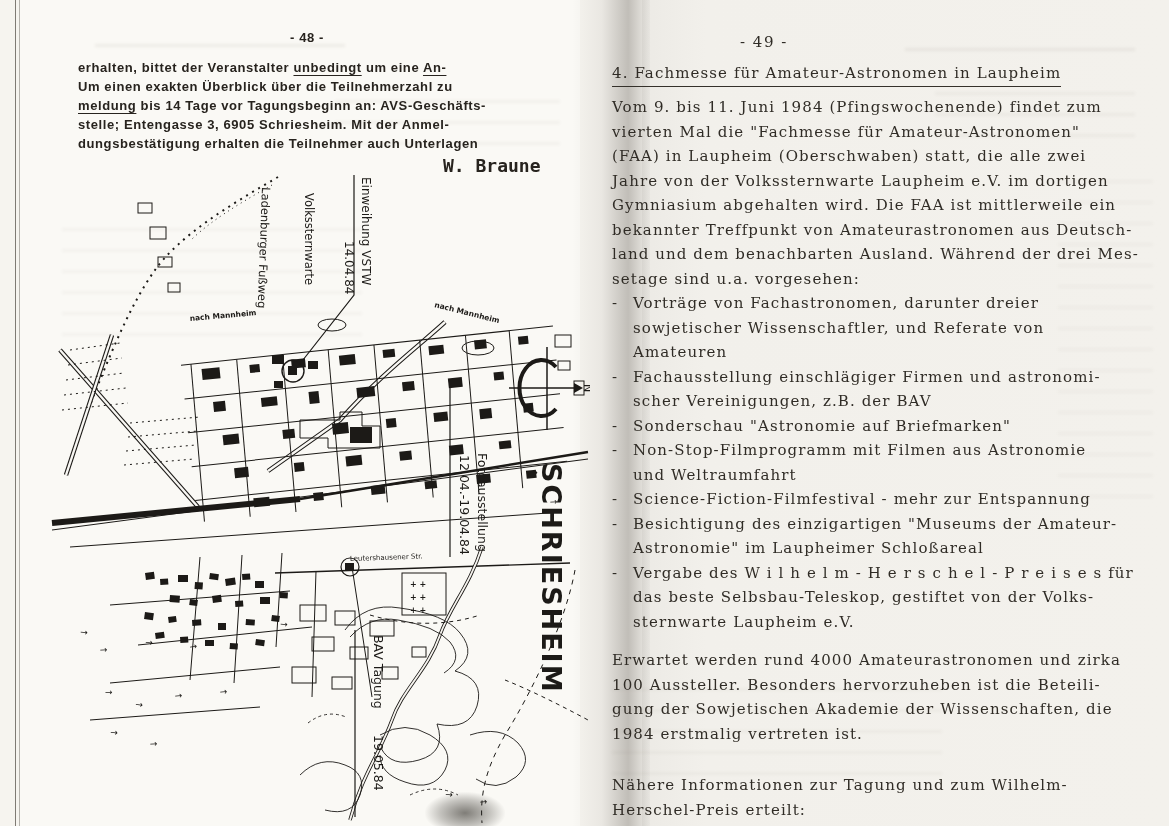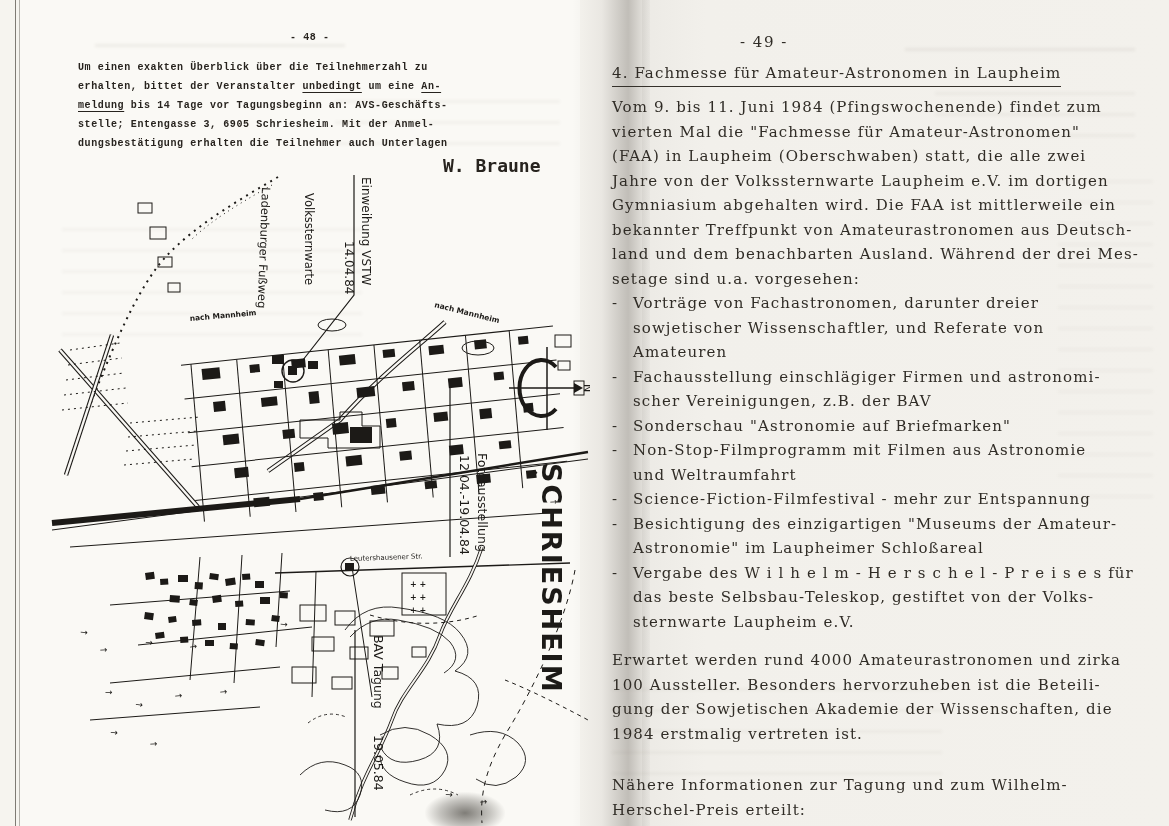--- a/index.html
+++ b/index.html
@@ -19,22 +19,22 @@
     background:radial-gradient(ellipse at center,rgba(45,42,36,0.6) 0%,rgba(45,42,36,0.25) 45%,rgba(45,42,36,0) 72%);}
   .edge-line{position:absolute;top:0;width:1px;height:826px;background:#57534b;opacity:.75;}
 
   
   .ghost{position:absolute;pointer-events:none;
     background:repeating-linear-gradient(to bottom,rgba(105,96,84,.17) 0 3px,rgba(105,96,84,0) 3px 21px);
     filter:blur(1.5px);}
 
   
   .lp-text{position:absolute;left:78px;top:28px;width:514px;
-    font-family:Liberation Mono, monospace;
-    font-weight:bold;color:#27231e;font-size:10px;line-height:19px;letter-spacing:.6px;}
+    font-family:Liberation Sans, sans-serif;
+    font-weight:bold;color:#27231e;font-size:13px;line-height:19px;letter-spacing:.6px;}
   .lp-pageno{text-indent:212px;}
   .lp-para{margin-top:11px;}
   .tline{white-space:nowrap;}
   .tline .u{text-decoration:underline;text-underline-offset:3px;}
   .lp-sign{position:absolute;left:443px;top:155px;
     font-family:"DejaVu Sans Mono","Liberation Mono",monospace;
     font-weight:bold;color:#27231e;font-size:18px;}
 
   
   .rp-text{position:absolute;left:612px;top:30px;width:528px;
@@ -72,22 +72,22 @@
   <div class="ghost" style="left:335px;top:100px;width:225px;height:62px;opacity:.35"></div>
   <div class="ghost" style="left:62px;top:228px;width:300px;height:108px;opacity:.30"></div>
   <div class="ghost" style="left:905px;top:48px;width:230px;height:16px;opacity:.5"></div>
   <div class="ghost" style="left:935px;top:92px;width:200px;height:58px;opacity:.35"></div>
   <div class="ghost" style="left:1058px;top:180px;width:95px;height:330px;opacity:.25"></div>
   <div class="ghost" style="left:612px;top:688px;width:330px;height:95px;opacity:.3"></div>
 
   <div class="lp-text">
     <div class="lp-pageno">- 48 -</div>
     <div class="lp-para" id="left-para">
+        <div class="tline"><span>erhalten, bittet der Veranstalter </span><span class="u">unbedingt</span><span> um eine </span><span class="u">An-</span></div>
         <div class="tline"><span>Um einen exakten Überblick über die Teilnehmerzahl zu</span></div>
-        <div class="tline"><span>erhalten, bittet der Veranstalter </span><span class="u">unbedingt</span><span> um eine </span><span class="u">An-</span></div>
         <div class="tline"><span class="u">meldung</span><span> bis 14 Tage vor Tagungsbeginn an: AVS-Geschäfts-</span></div>
         <div class="tline"><span>stelle; Entengasse 3, 6905 Schriesheim. Mit der Anmel-</span></div>
         <div class="tline"><span>dungsbestätigung erhalten die Teilnehmer auch Unterlagen</span></div>
       </div>
   </div>
   <div class="lp-sign">W. Braune</div>
 
   <svg width="540" height="651" viewBox="0 0 540 651">
 
     <g>

